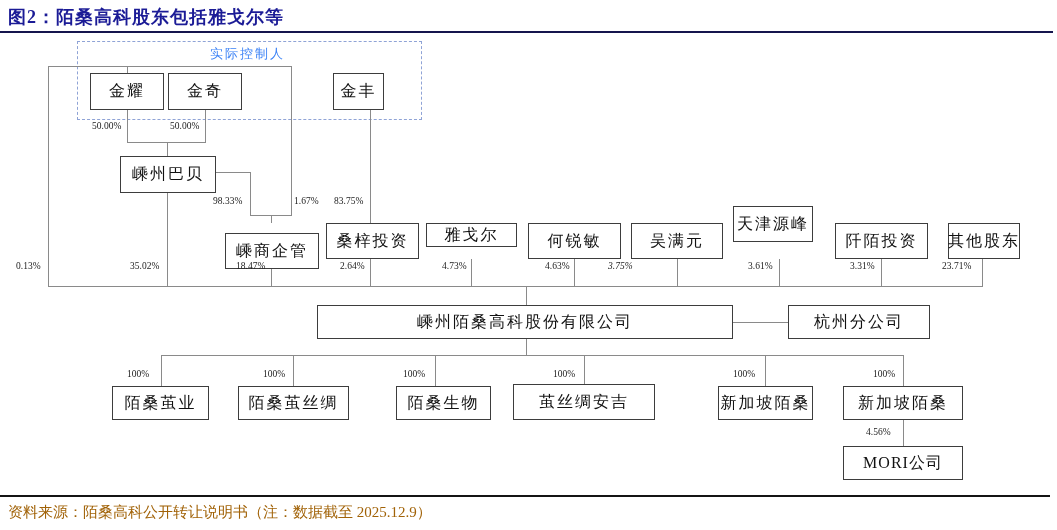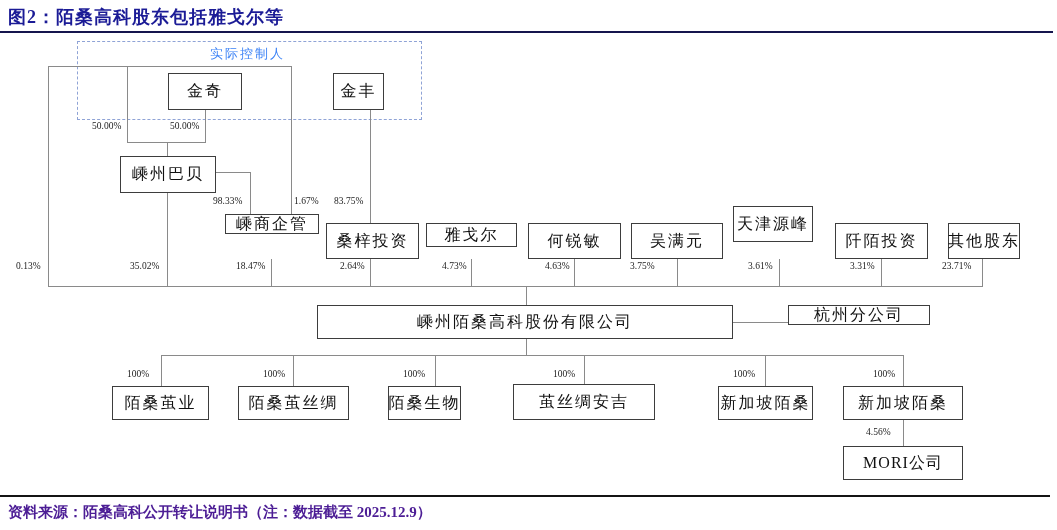--- a/index.html
+++ b/index.html
@@ -23,21 +23,21 @@
   .node{
     position:absolute;box-sizing:border-box;border:1.5px solid #3d3d3d;background:#fff;
     display:flex;align-items:center;justify-content:center;z-index:2;
     font-size:16px;color:#111;letter-spacing:2px;white-space:nowrap;
   }
   .pct{
     position:absolute;font-size:9.5px;color:#222;z-index:3;white-space:nowrap;
     font-family:"Liberation Serif","DejaVu Serif",serif;
   }
   .source{
-    position:absolute;left:8px;top:503px;font-size:15px;font-weight:bold;color:#4c1d95;
+    position:absolute;left:8px;top:503px;font-size:15px;font-weight:normal;color:#a16207;
   }
 </style>
 </head>
 <body>
 
 <div class="canvas">
 
   <div class="title">图2：陌桑高科股东包括雅戈尔等</div>
   <div class="rule" style="left:0;top:31px;width:1053px;height:2px;"></div>
 
@@ -71,32 +71,35 @@
   <div class="line" style="left:526px;top:339px;width:1px;height:16px;"></div>
   <div class="line" style="left:161px;top:355px;width:743px;height:1px;"></div>
   <div class="line" style="left:161px;top:355px;width:1px;height:31px;"></div>
   <div class="line" style="left:293px;top:355px;width:1px;height:31px;"></div>
   <div class="line" style="left:435px;top:355px;width:1px;height:31px;"></div>
   <div class="line" style="left:584px;top:355px;width:1px;height:31px;"></div>
   <div class="line" style="left:765px;top:355px;width:1px;height:31px;"></div>
   <div class="line" style="left:903px;top:355px;width:1px;height:31px;"></div>
   <div class="line" style="left:903px;top:420px;width:1px;height:26px;"></div>
 
+  <div class="node" style="left:90px;top:73px;width:74px;height:37px;">
+      <span>金耀</span>
+    </div>
   <div class="node" style="left:168px;top:73px;width:74px;height:37px;">
       <span>金奇</span>
     </div>
   <div class="node" style="left:333px;top:73px;width:51px;height:37px;">
       <span>金丰</span>
     </div>
 
   <div class="node" style="left:120px;top:156px;width:96px;height:37px;">
       <span>嵊州巴贝</span>
     </div>
 
-  <div class="node" style="left:225px;top:214px;width:94px;height:20px;">
+  <div class="node" style="left:225px;top:233px;width:94px;height:36px;">
       <span>嵊商企管</span>
     </div>
   <div class="node" style="left:326px;top:223px;width:93px;height:36px;">
       <span>桑梓投资</span>
     </div>
   <div class="node" style="left:426px;top:223px;width:91px;height:24px;">
       <span>雅戈尔</span>
     </div>
   <div class="node" style="left:528px;top:223px;width:93px;height:36px;">
       <span>何锐敏</span>
@@ -110,31 +113,31 @@
   <div class="node" style="left:835px;top:223px;width:93px;height:36px;">
       <span>阡陌投资</span>
     </div>
   <div class="node" style="left:936px;top:223px;width:72px;height:36px;margin-left:12px;">
       <span>其他股东</span>
     </div>
 
   <div class="node" style="left:317px;top:305px;width:416px;height:34px;">
       <span>嵊州陌桑高科股份有限公司</span>
     </div>
-  <div class="node" style="left:788px;top:305px;width:142px;height:20px;">
+  <div class="node" style="left:788px;top:305px;width:142px;height:34px;">
       <span>杭州分公司</span>
     </div>
 
   <div class="node" style="left:238px;top:386px;width:111px;height:34px;">
       <span>陌桑茧丝绸</span>
     </div>
   <div class="node" style="left:112px;top:386px;width:97px;height:34px;">
       <span>陌桑茧业</span>
     </div>
-  <div class="node" style="left:388px;top:386px;width:73px;height:34px;">
+  <div class="node" style="left:396px;top:386px;width:95px;height:34px;">
       <span>陌桑生物</span>
     </div>
   <div class="node" style="left:513px;top:384px;width:142px;height:36px;">
       <span>茧丝绸安吉</span>
     </div>
   <div class="node" style="left:718px;top:386px;width:95px;height:34px;">
       <span>新加坡陌桑</span>
     </div>
   <div class="node" style="left:843px;top:386px;width:120px;height:34px;">
       <span>新加坡陌桑</span>
@@ -147,21 +150,21 @@
   <div class="pct" style="left:170px;top:121px;">50.00%</div>
   <div class="pct" style="left:213px;top:196px;">98.33%</div>
   <div class="pct" style="left:294px;top:196px;">1.67%</div>
   <div class="pct" style="left:334px;top:196px;">83.75%</div>
   <div class="pct" style="left:16px;top:261px;">0.13%</div>
   <div class="pct" style="left:130px;top:261px;">35.02%</div>
   <div class="pct" style="left:236px;top:261px;">18.47%</div>
   <div class="pct" style="left:340px;top:261px;">2.64%</div>
   <div class="pct" style="left:442px;top:261px;">4.73%</div>
   <div class="pct" style="left:545px;top:261px;">4.63%</div>
-  <div class="pct" style="left:630px;top:261px;">3.75%</div>
+  <div class="pct" style="left:608px;top:261px;font-style:italic;">3.75%</div>
   <div class="pct" style="left:748px;top:261px;">3.61%</div>
   <div class="pct" style="left:850px;top:261px;">3.31%</div>
   <div class="pct" style="left:942px;top:261px;">23.71%</div>
   <div class="pct" style="left:127px;top:369px;">100%</div>
   <div class="pct" style="left:263px;top:369px;">100%</div>
   <div class="pct" style="left:403px;top:369px;">100%</div>
   <div class="pct" style="left:553px;top:369px;">100%</div>
   <div class="pct" style="left:733px;top:369px;">100%</div>
   <div class="pct" style="left:873px;top:369px;">100%</div>
   <div class="pct" style="left:866px;top:427px;">4.56%</div>

